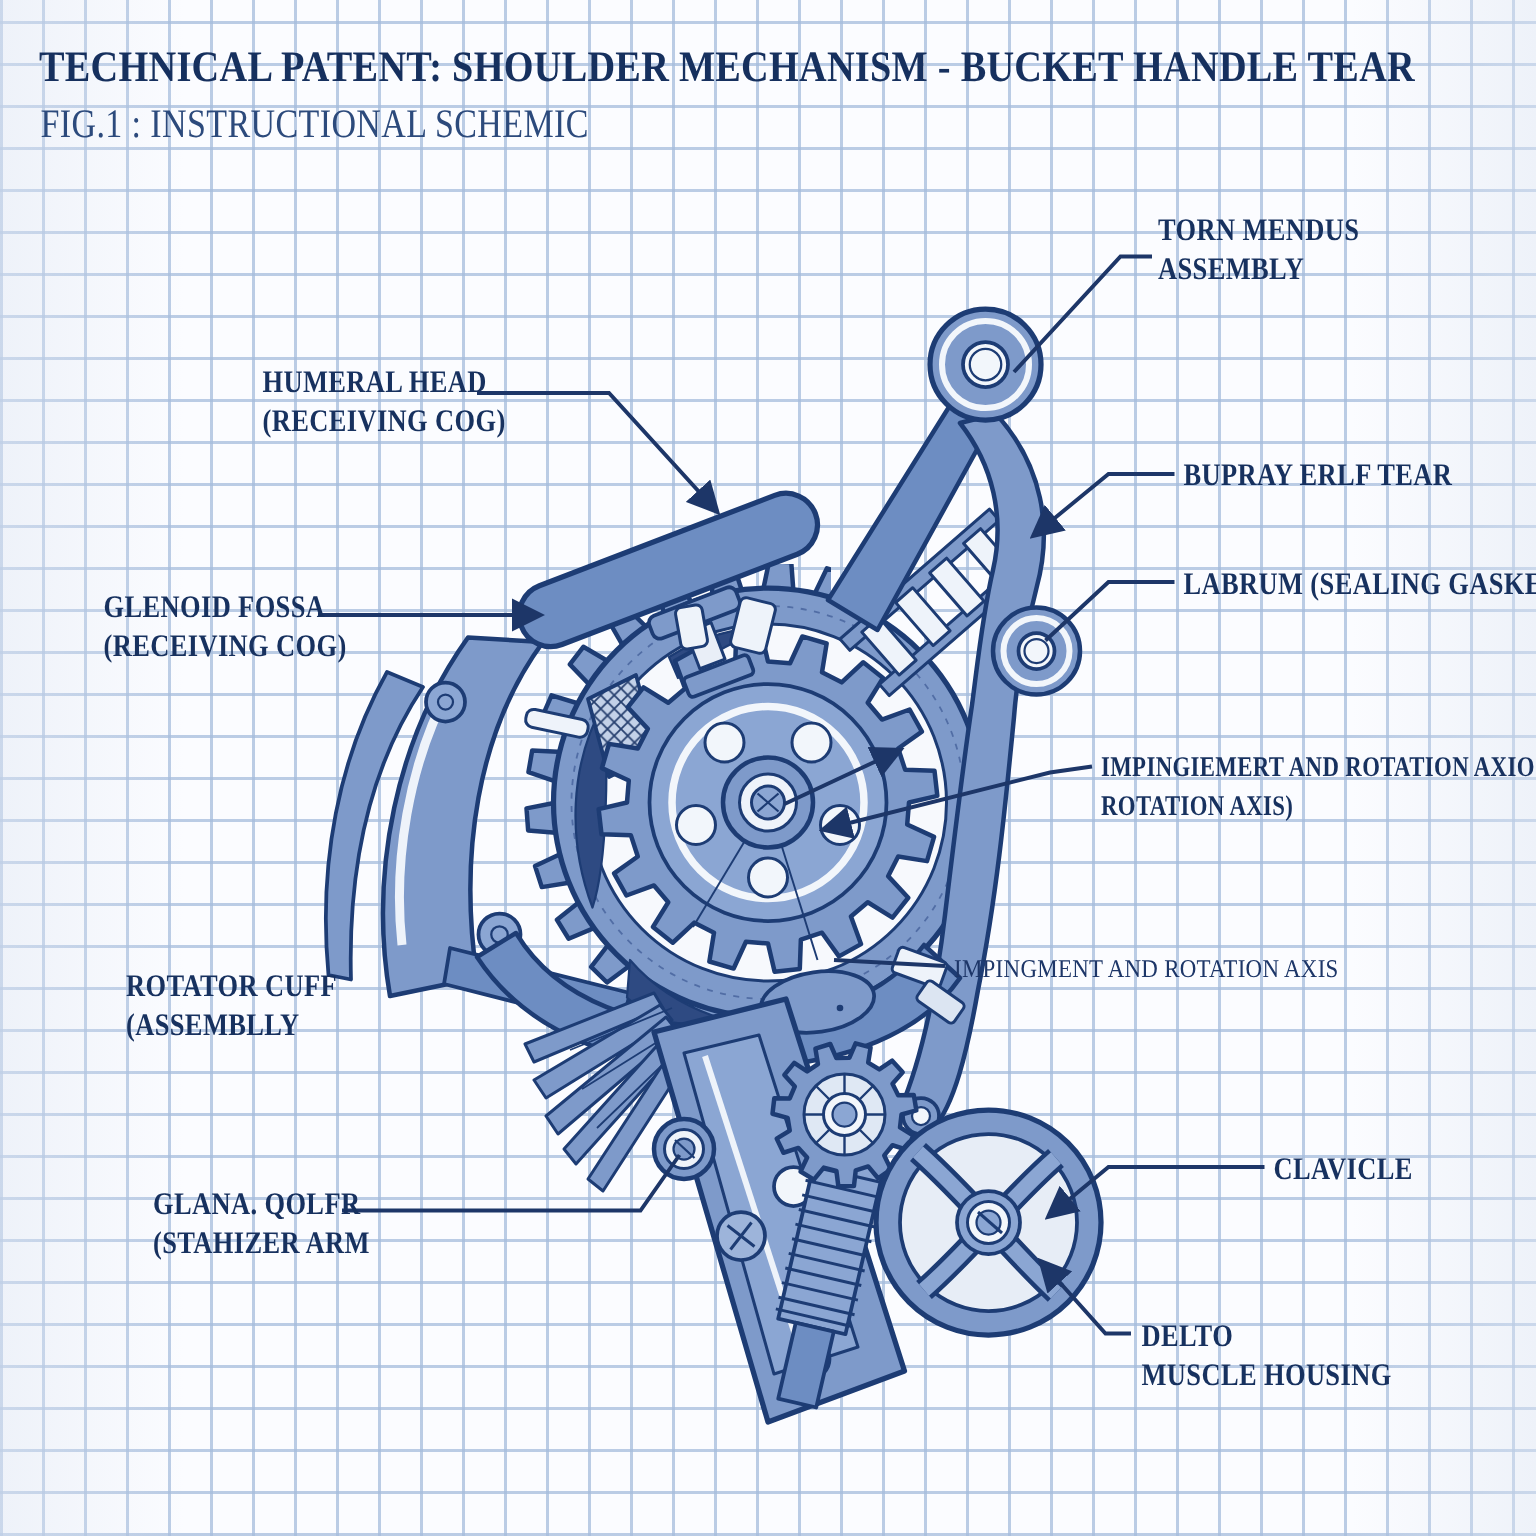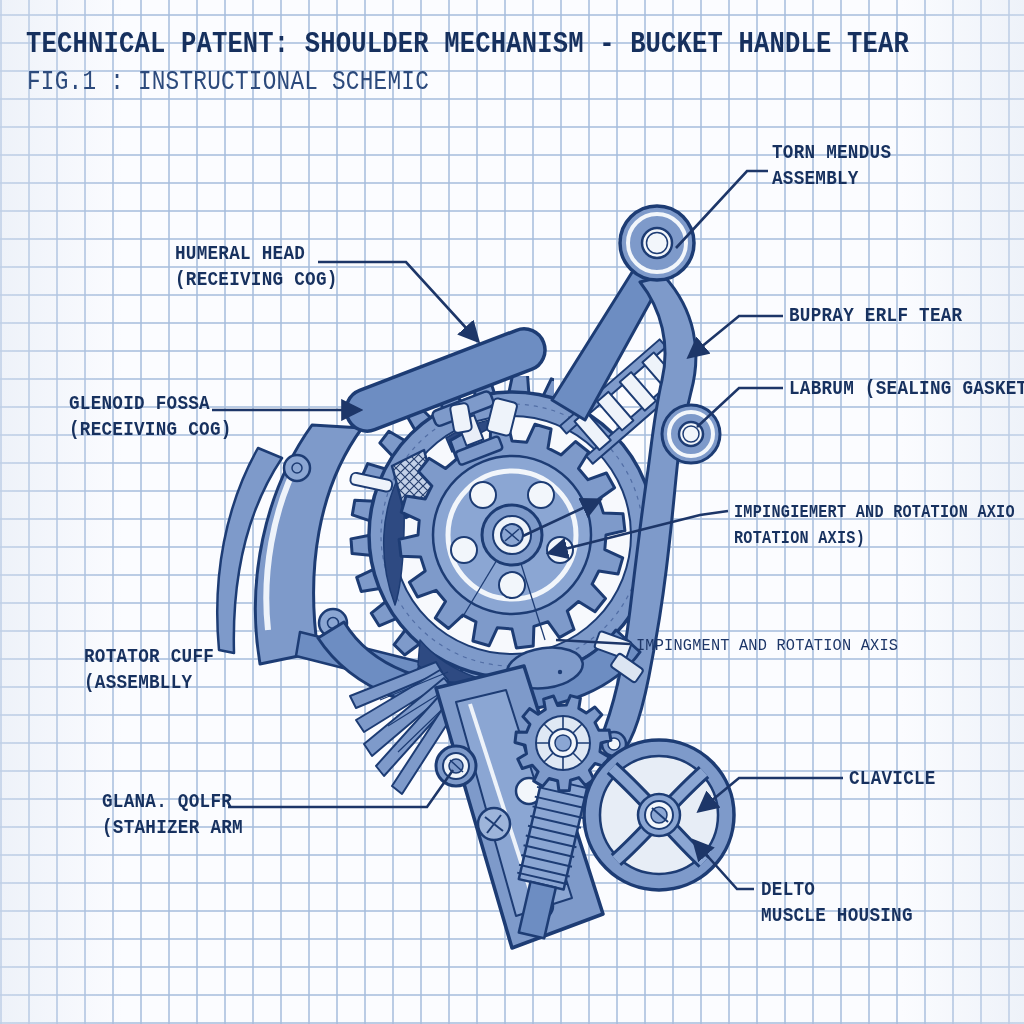--- a/index.html
+++ b/index.html
@@ -3,21 +3,21 @@
 <meta charset="utf-8">
 <style>
   html,body{margin:0;padding:0;}
   .page{
     position:relative;width:1024px;height:1024px;overflow:hidden;
     background-color:#fbfcff;
     background-image:
       linear-gradient(90deg, rgba(222,230,242,.45) 0%, rgba(255,255,255,0) 12%, rgba(255,255,255,0) 88%, rgba(222,230,242,.45) 100%),
       repeating-linear-gradient(0deg, rgba(165,188,220,.75) 0px, rgba(165,188,220,.75) 2px, transparent 2px, transparent 28px),
       repeating-linear-gradient(90deg, rgba(165,188,220,.75) 0px, rgba(165,188,220,.75) 2px, transparent 2px, transparent 28px);
-    font-family:Liberation Mono, monospace;
+    font-family:Liberation Serif, serif;
   }
   .svg-layer{position:absolute;left:0;top:0;}
   .t{
     position:absolute;color:#17315f;font-weight:bold;font-size:21px;line-height:26px;
     letter-spacing:.3px;transform:scaleX(.84);transform-origin:left top;white-space:nowrap;
   }
   .t span{display:block;}
   .title{font-size:29px;line-height:34px;transform:scaleX(.88);letter-spacing:.2px;color:#16305e;}
   .subtitle{font-size:27px;line-height:32px;font-weight:normal;transform:scaleX(.84);color:#2c4a7c;}
   .small-note{font-size:17px;line-height:20px;font-weight:normal;transform:scaleX(.9);color:#1d3668;letter-spacing:.2px;}

